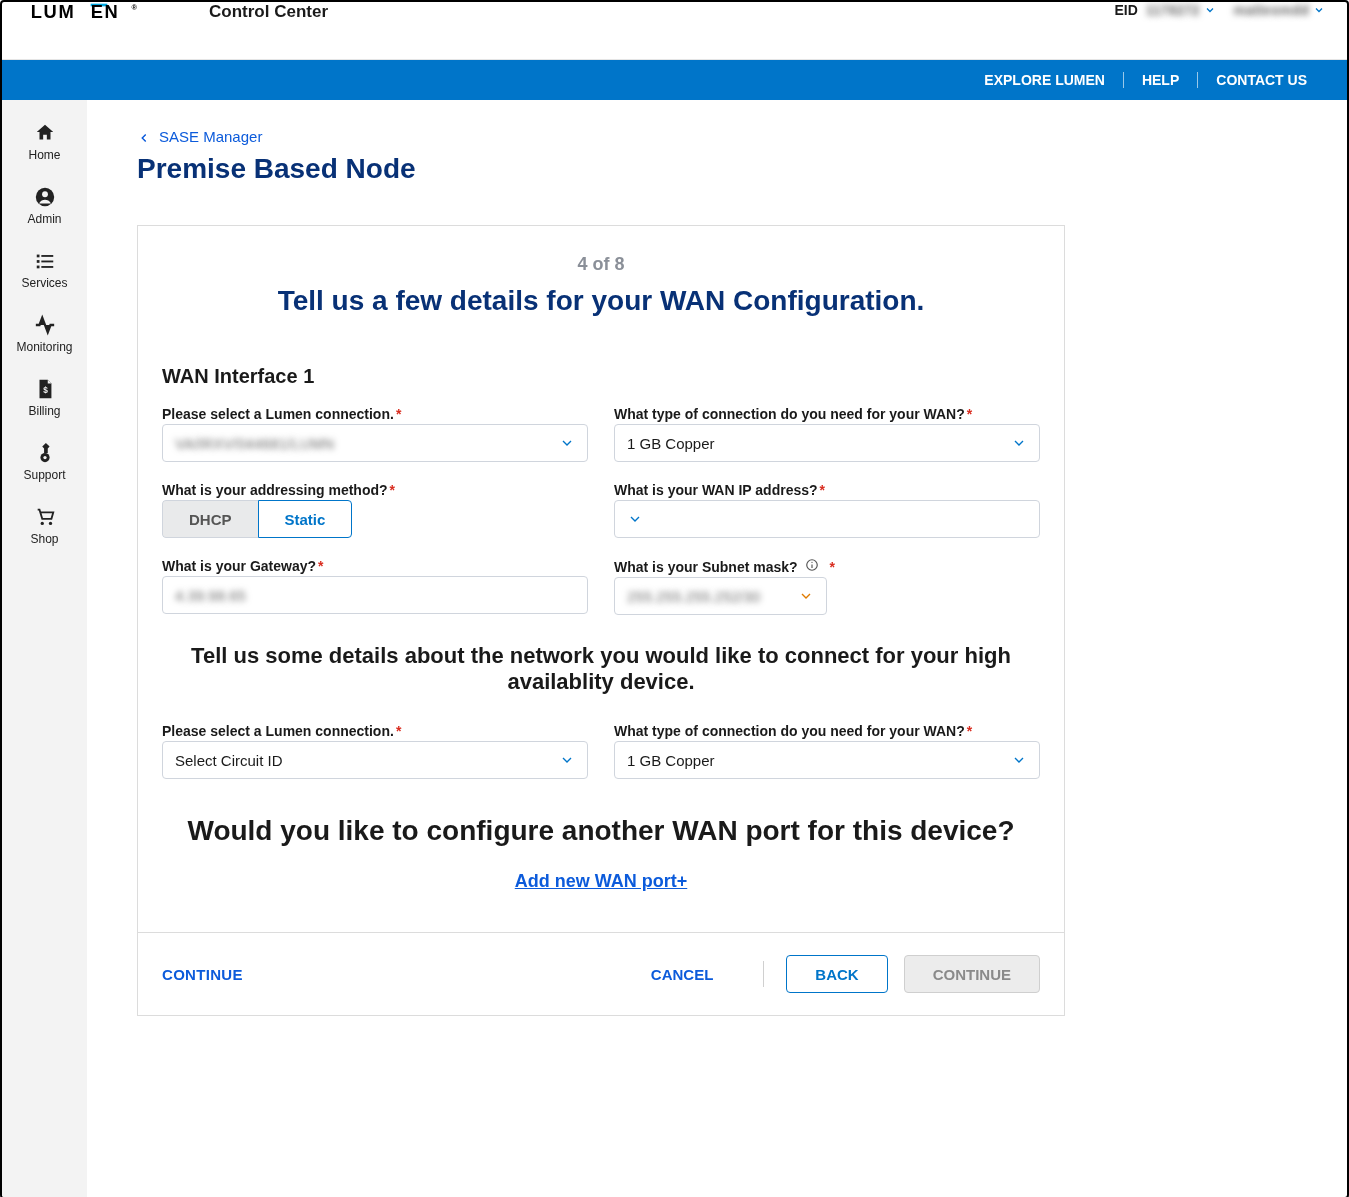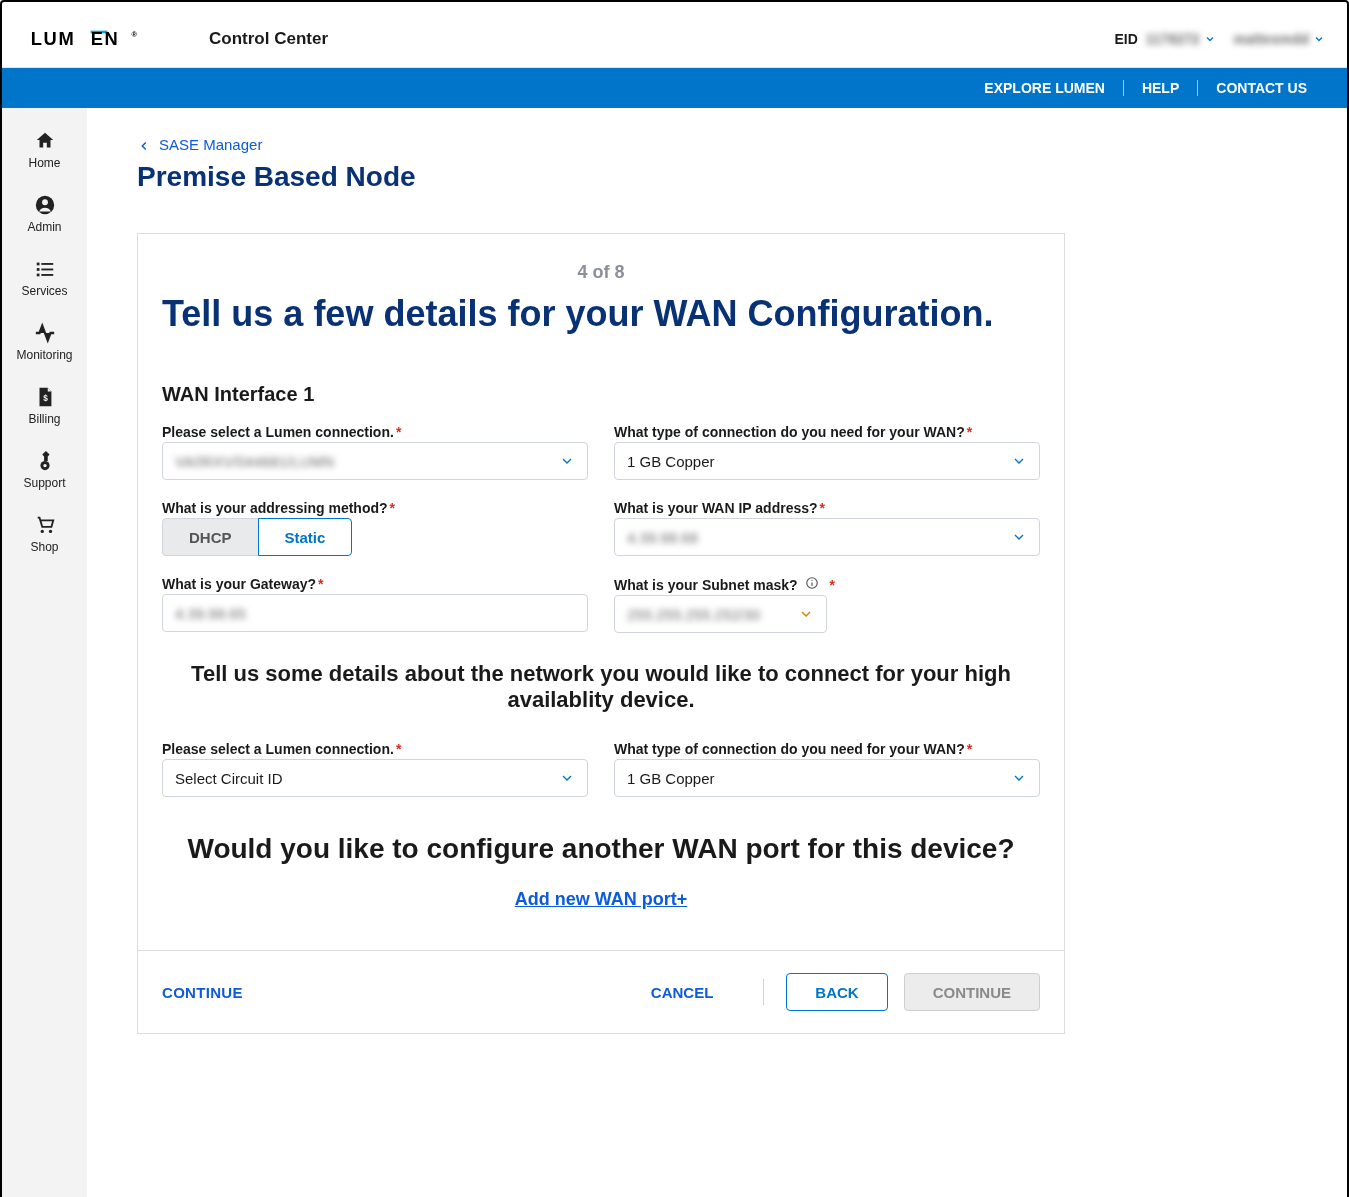--- a/index.html
+++ b/index.html
@@ -11,21 +11,21 @@
   --border:#d0d5dd;
   --bg-gray:#f3f3f3;
   --red:#d92d20;
   --orange:#e07b00;
 }
 *{box-sizing:border-box;font-family:Arial,Helvetica,sans-serif;}
 body{margin:0;background:#fff;color:var(--text);}
 .frame{border:2px solid #000;border-radius:4px;margin:0;overflow:hidden;}
 
 
-.topbar{display:flex;align-items:center;height:58px;padding:0 22px;border-bottom:1px solid #e5e5e5;margin-top:8px;}
+.topbar{display:flex;align-items:flex-start;height:58px;padding:0 22px;border-bottom:1px solid #e5e5e5;}
 .logo{display:flex;align-items:center;font-weight:800;letter-spacing:1px;font-size:22px;color:#000;}
 .logo svg{height:20px;}
 .app-title{margin-left:55px;font-size:17px;font-weight:700;}
 .topbar-spacer{flex:1;}
 .eid-block{display:flex;align-items:center;gap:8px;font-size:14px;font-weight:600;}
 .eid-block .drop{display:flex;align-items:center;gap:4px;cursor:pointer;}
 .blur{color:transparent;text-shadow:0 0 6px rgba(0,0,0,.6);user-select:none;}
 .chev{width:12px;height:12px;}
 
 
@@ -42,21 +42,21 @@
 
 
 .breadcrumb{display:flex;align-items:flex-end;gap:8px;color:var(--blue-link);font-size:15px;cursor:pointer;}
 .breadcrumb svg{width:14px;height:14px;}
 .page-title{color:var(--blue-dark);font-weight:800;font-size:28px;margin:8px 0 40px;}
 
 
 .card{border:1px solid #dcdcdc;background:#fff;width:928px;margin:0;}
 .card-inner{padding:28px 24px 40px;}
 .step{text-align:center;color:#8a8f98;font-size:18px;font-weight:600;margin-bottom:8px;}
-.hero{text-align:left;color:var(--blue-dark);font-weight:800;font-size:36px;margin:10px 0 48px;}
+.hero{text-align:center;color:var(--blue-dark);font-weight:800;font-size:28px;margin:10px 0 48px;}
 .section-title{font-size:20px;font-weight:700;margin:0 0 18px;}
 .section-msg{text-align:center;font-size:22px;font-weight:700;margin:28px 0 28px;}
 
 .row{display:flex;gap:26px;margin-bottom:20px;}
 .col{flex:1;display:flex;flex-direction:column;gap:2px;}
 .label{font-size:14px;font-weight:600;}
 .label .req{color:var(--red);margin-left:2px;}
 .label .info{display:inline-flex;align-items:center;margin:0 4px;}
 .label .info svg{width:14px;height:14px;}
 
@@ -231,21 +231,20 @@
         <div class="col">
           <div class="label"><span>What is your addressing method?</span><span class="req">*</span></div>
           <div class="toggle-group">
             <button>DHCP</button>
             <button class="active">Static</button>
           </div>
         </div>
         <div class="col">
           <div class="label"><span>What is your WAN IP address?</span><span class="req">*</span></div>
           <div class="select blue">
-            <span class="val blur">4.39.98.68</span>
             <svg viewBox="0 0 24 24" fill="none" stroke-width="2">
                     <polyline points="6 9 12 15 18 9"></polyline>
                   </svg>
           </div>
         </div>
       </div>
 
       <div class="row">
         <div class="col">
           <div class="label"><span>What is your Gateway?</span><span class="req">*</span></div>

